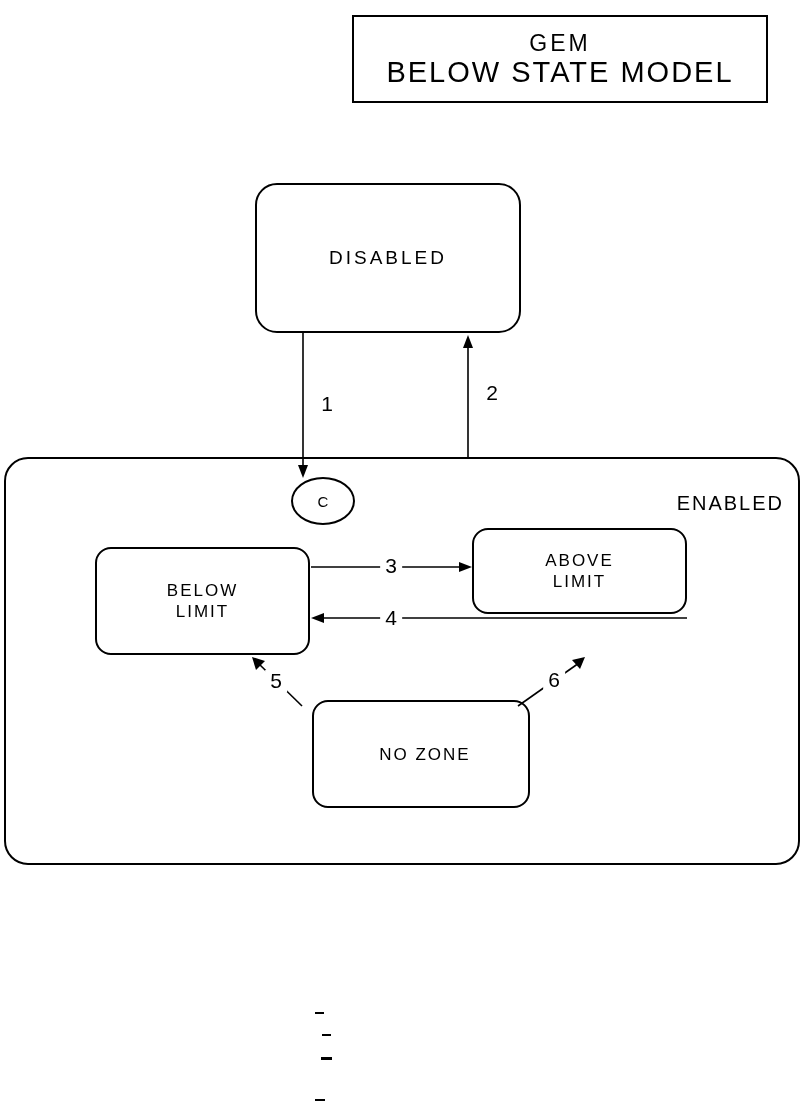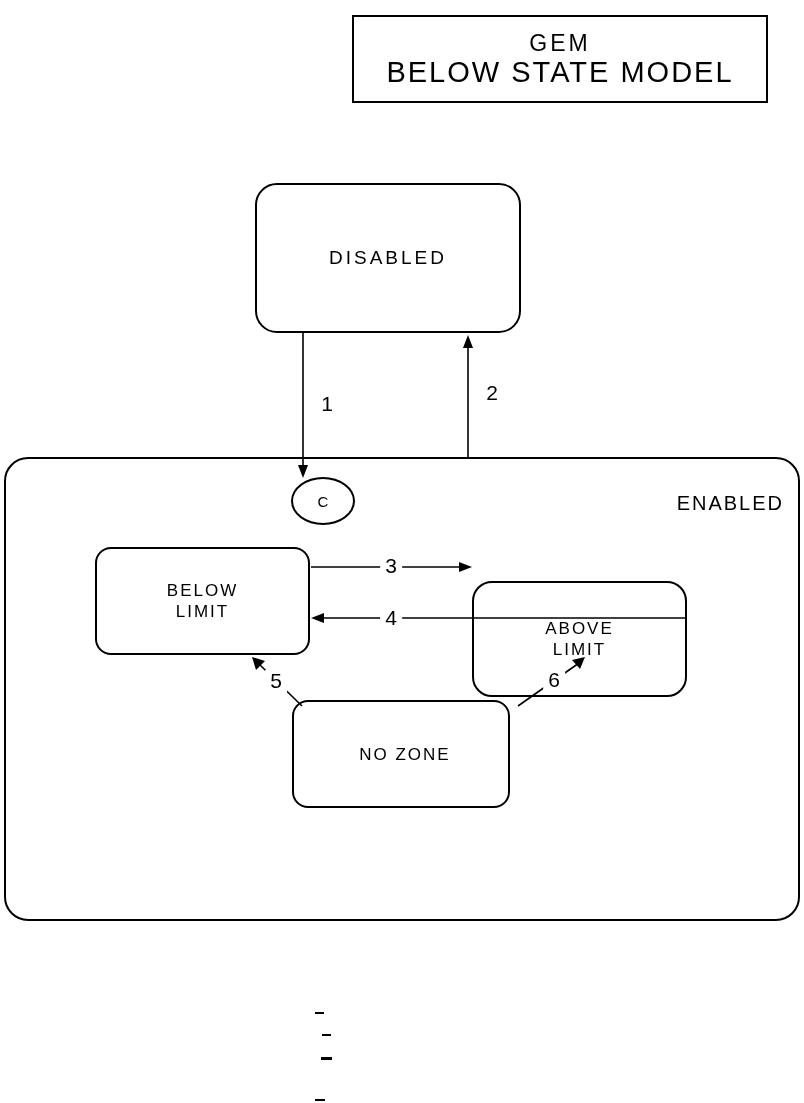--- a/index.html
+++ b/index.html
@@ -53,41 +53,41 @@
   .state-disabled {
     left: 255px; top: 183px;
     width: 266px; height: 150px;
     border-radius: 22px;
     font-size: 19px;
     letter-spacing: 3px;
   }
   .region-enabled {
     position: absolute;
     left: 4px; top: 457px;
-    width: 796px; height: 464px;
+    width: 796px; height: 408px;
     border: 2px solid #000;
     border-radius: 24px;
     box-sizing: border-box;
     background: #ffffff;
   }
   .region-enabled-label {
     position: absolute;
     right: 14px; top: 33px;
     font-size: 20px;
     letter-spacing: 2px;
   }
   .state-small {
     font-size: 17px;
     letter-spacing: 2px;
     line-height: 21px;
     border-radius: 16px;
   }
   .state-below { left: 95px;  top: 547px; width: 215px; height: 108px; text-align: center; }
-  .state-above { left: 472px; top: 581px; width: 215px; height: 116px; border-radius: 20px; }
-  .state-nozone{ left: 292px; top: 700px; width: 218px; height: 108px; padding-left: 8px; }
+  .state-above { left: 472px; top: 528px; width: 215px; height: 86px; }
+  .state-nozone{ left: 312px; top: 700px; width: 218px; height: 108px; padding-left: 8px; }
   
   .entry-connector {
     position: absolute;
     left: 291px; top: 477px;
     width: 64px; height: 48px;
     border: 2px solid #000;
     border-radius: 50%;
     box-sizing: border-box;
     display: flex;
     align-items: center;

